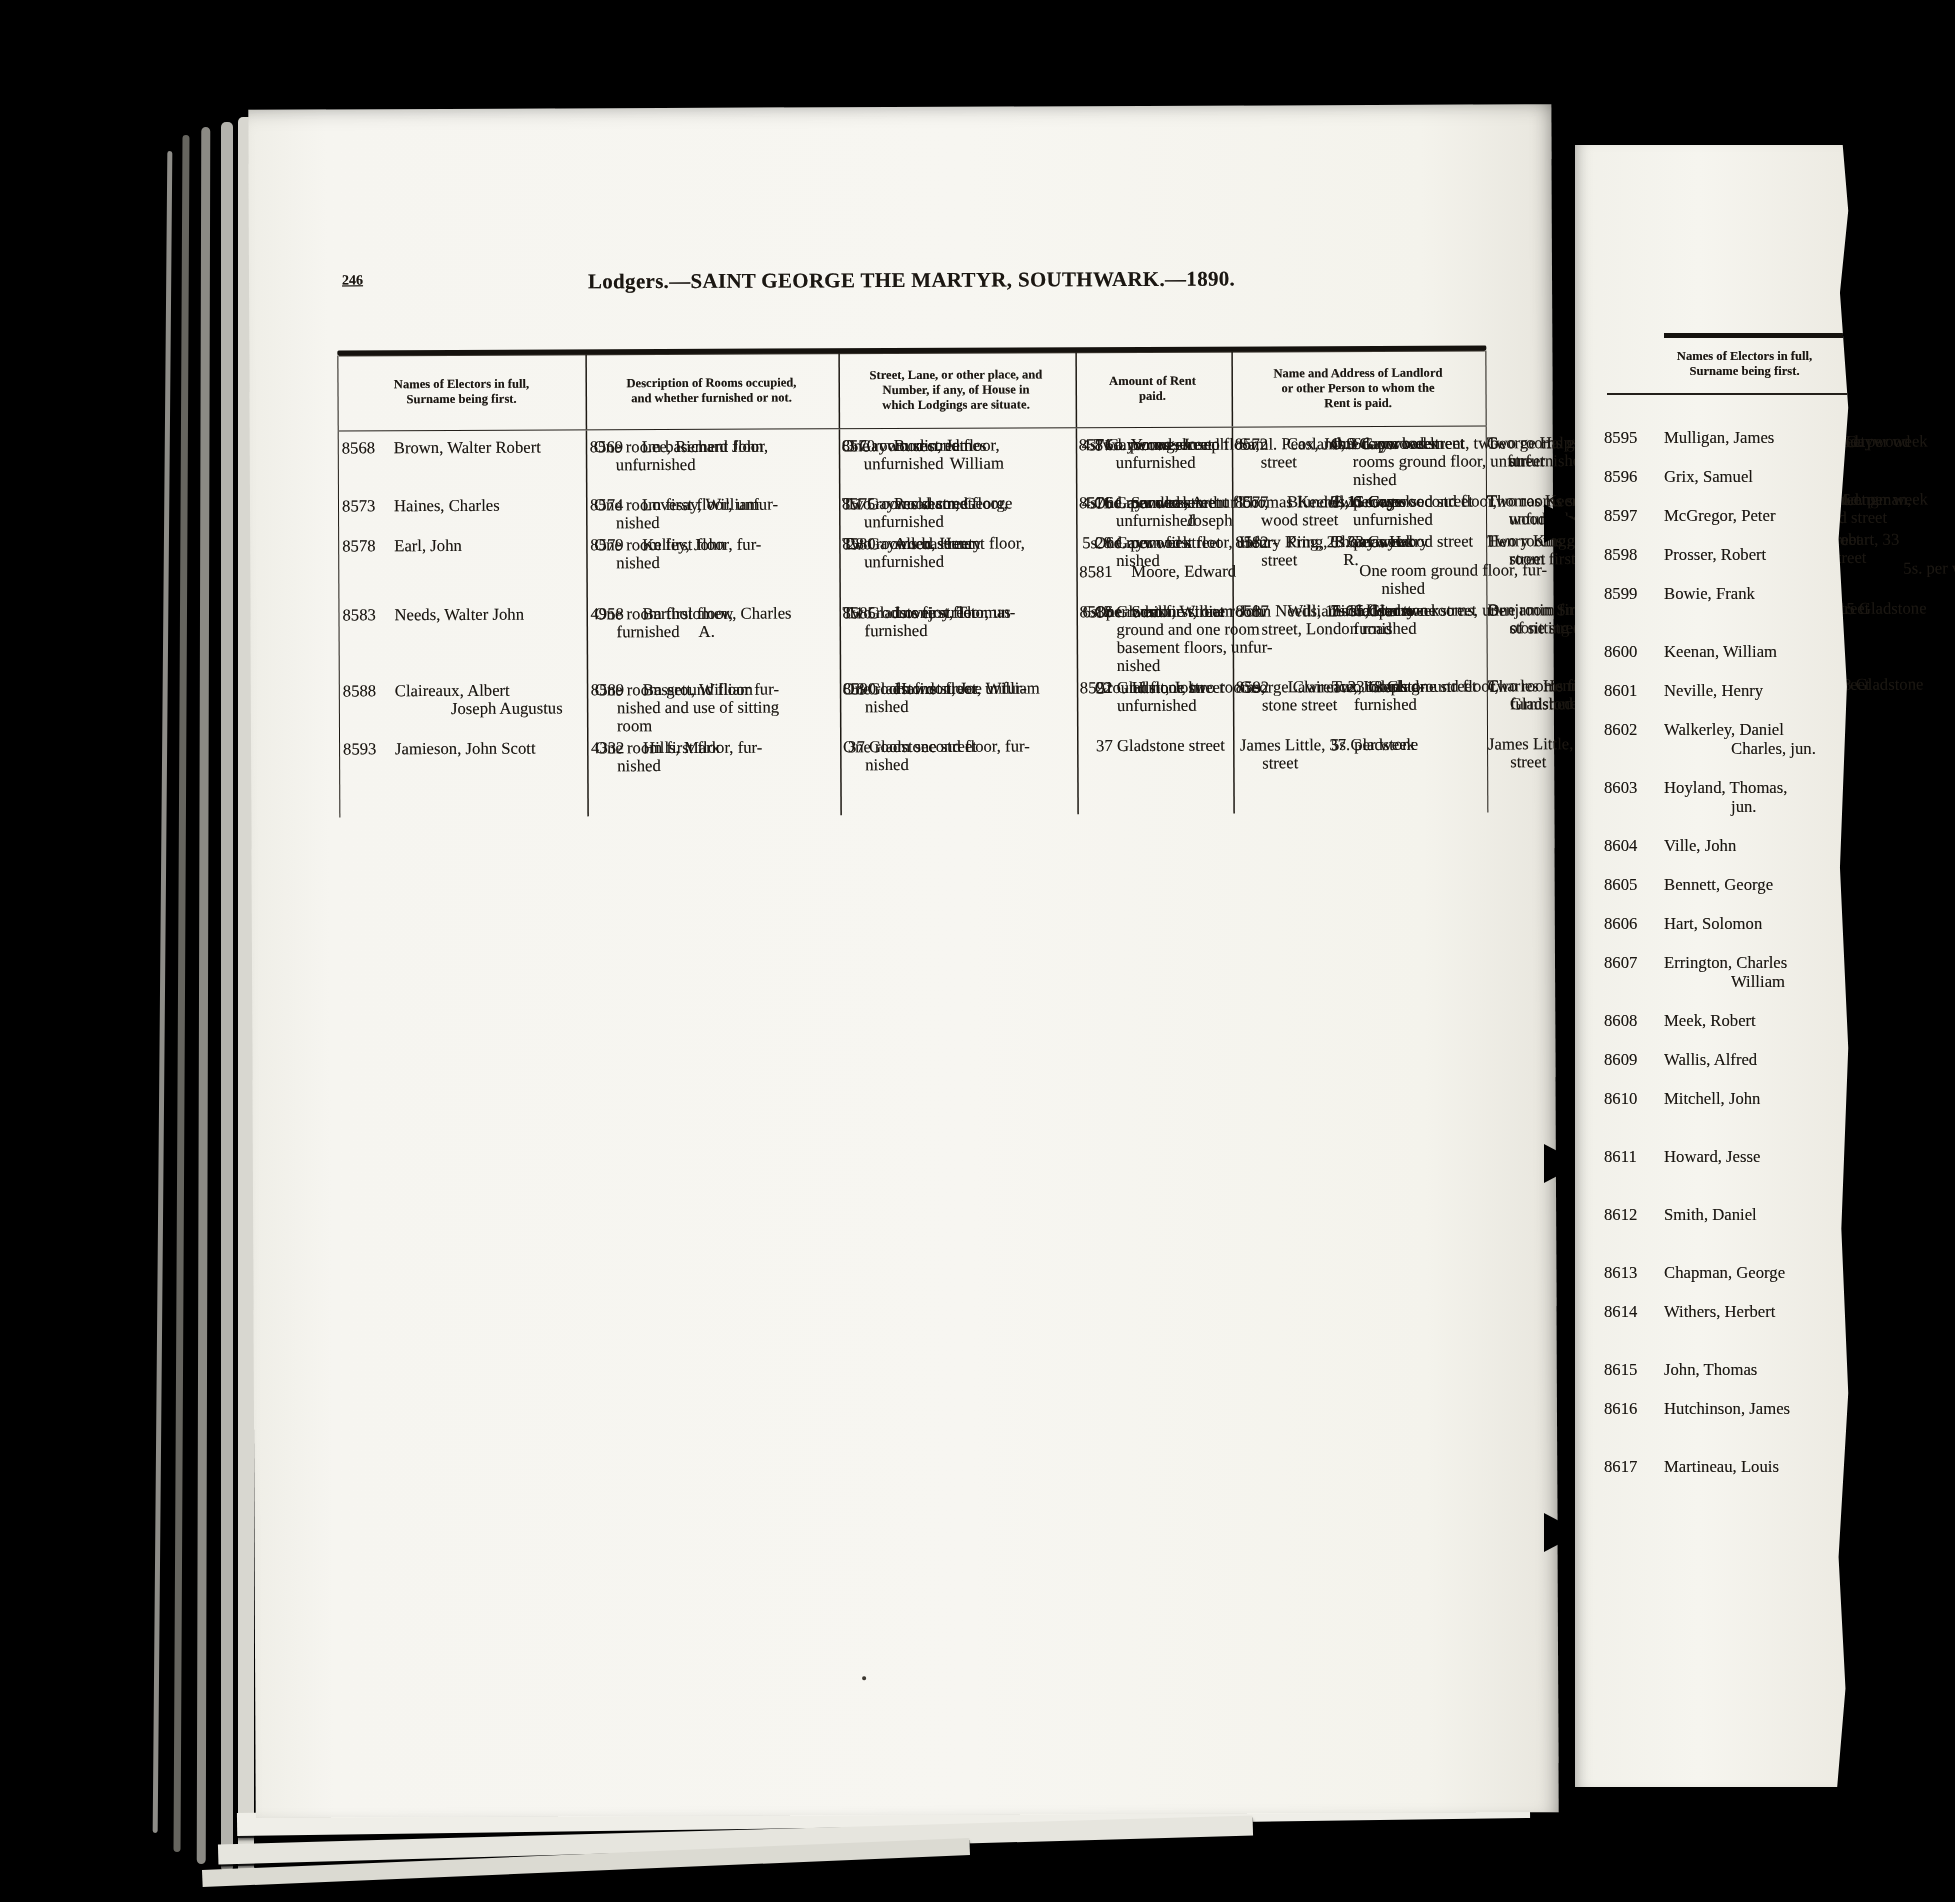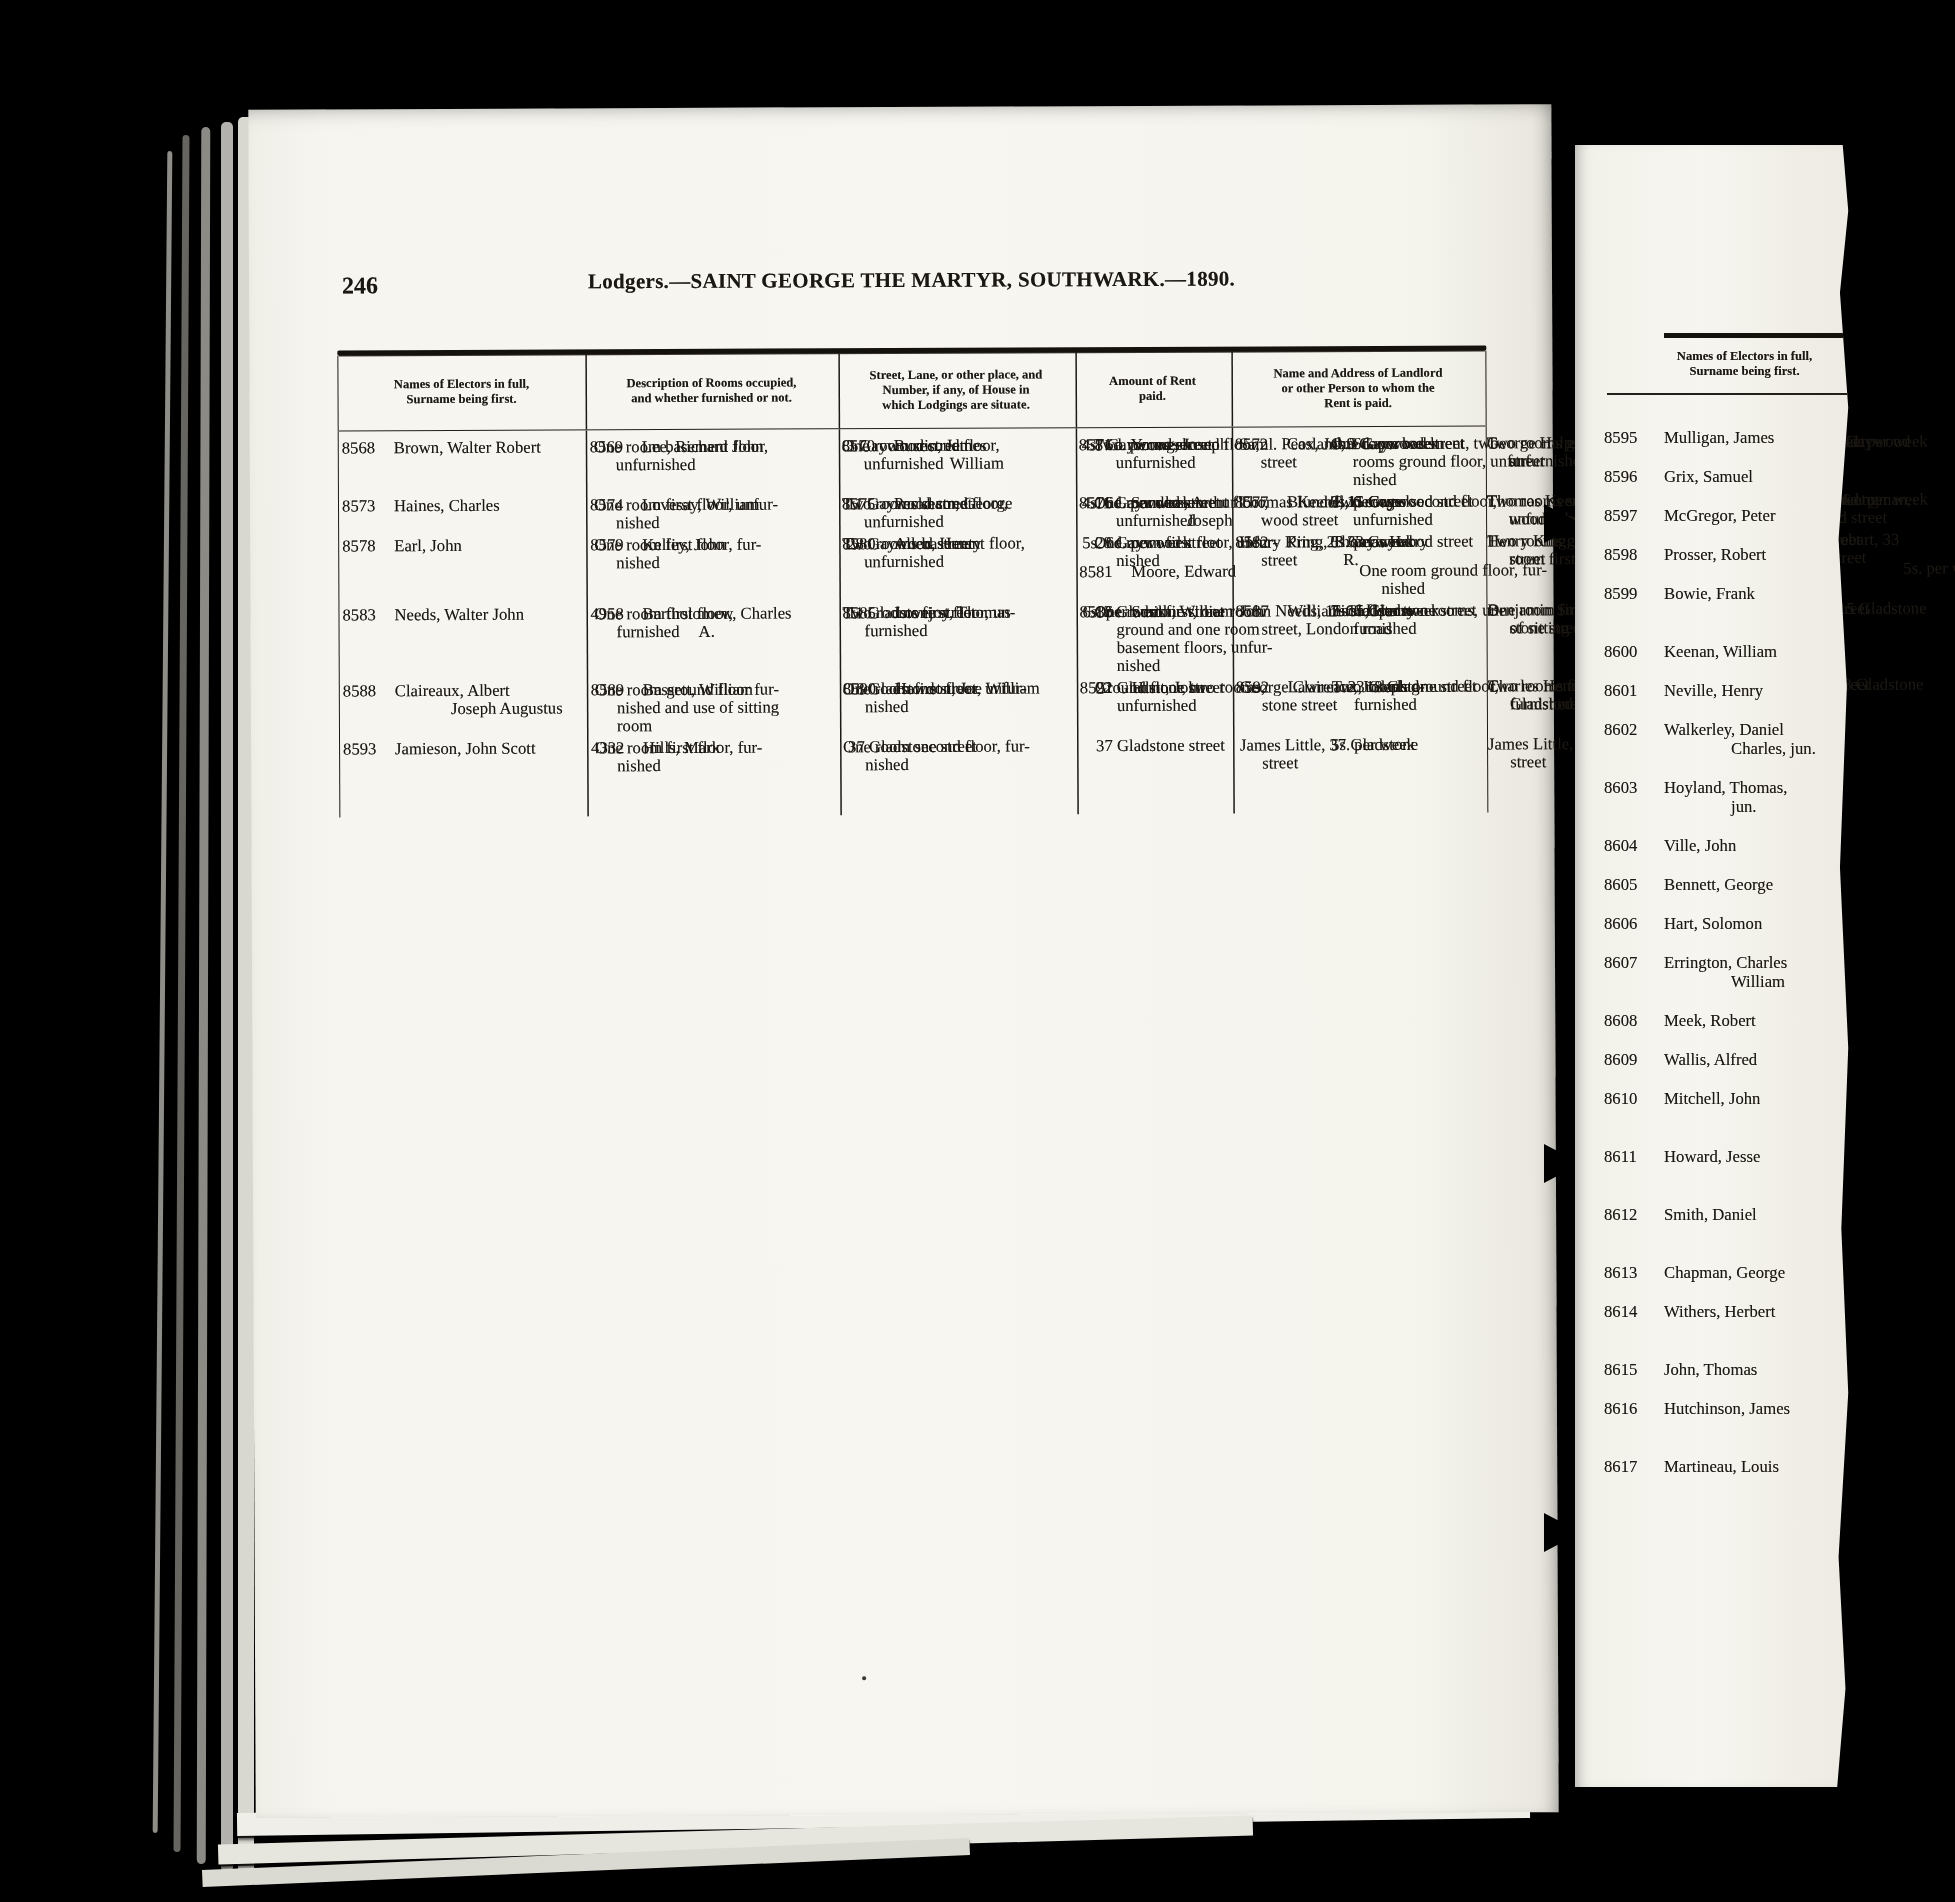--- a/index.html
+++ b/index.html
@@ -13,21 +13,21 @@
   .stack-strip{position:absolute;border-radius:5px;}
   
   .sheet{position:absolute;box-shadow:0 2px 0 rgba(0,0,0,.8),0 4px 3px rgba(0,0,0,.6);}
   
   .page-main{
     position:absolute;left:252px;top:107px;width:1303px;height:1708px;
     background:linear-gradient(90deg,#efeee7,#f6f5f0 6%,#f7f6f1 55%,#f4f3ec 90%,#e9e7df 99%);
     transform:rotate(-0.25deg);
     box-shadow:inset -13px 0 19px -12px rgba(0,0,0,.4), inset 0 15px 20px -15px rgba(0,0,0,.25);
   }
-  .page-head-num{position:absolute;left:93px;top:163px;font-size:24px;font-weight:700;}
+  .page-head-num{position:absolute;left:93px;top:163px;font-size:14px;font-weight:700;text-decoration:underline;}
   .page-title{position:absolute;left:88px;top:161px;width:1149px;text-align:center;
     font-size:21px;font-weight:700;letter-spacing:0.3px;}
   .table-area{position:absolute;left:88px;top:241px;width:1149px;}
   .rule-thick{height:4.5px;background:#15120e;border-radius:1.5px;box-shadow:0 2.5px 0 -1.5px #3a352e;}
   .rule-thin{height:1.5px;background:#231f1a;}
   .colgrid{
     display:grid;grid-template-columns:248px 252px 237px 156px 255px;
     background-image:
       linear-gradient(#1d1913,#1d1913),linear-gradient(#1d1913,#1d1913),
       linear-gradient(#1d1913,#1d1913),linear-gradient(#1d1913,#1d1913),

